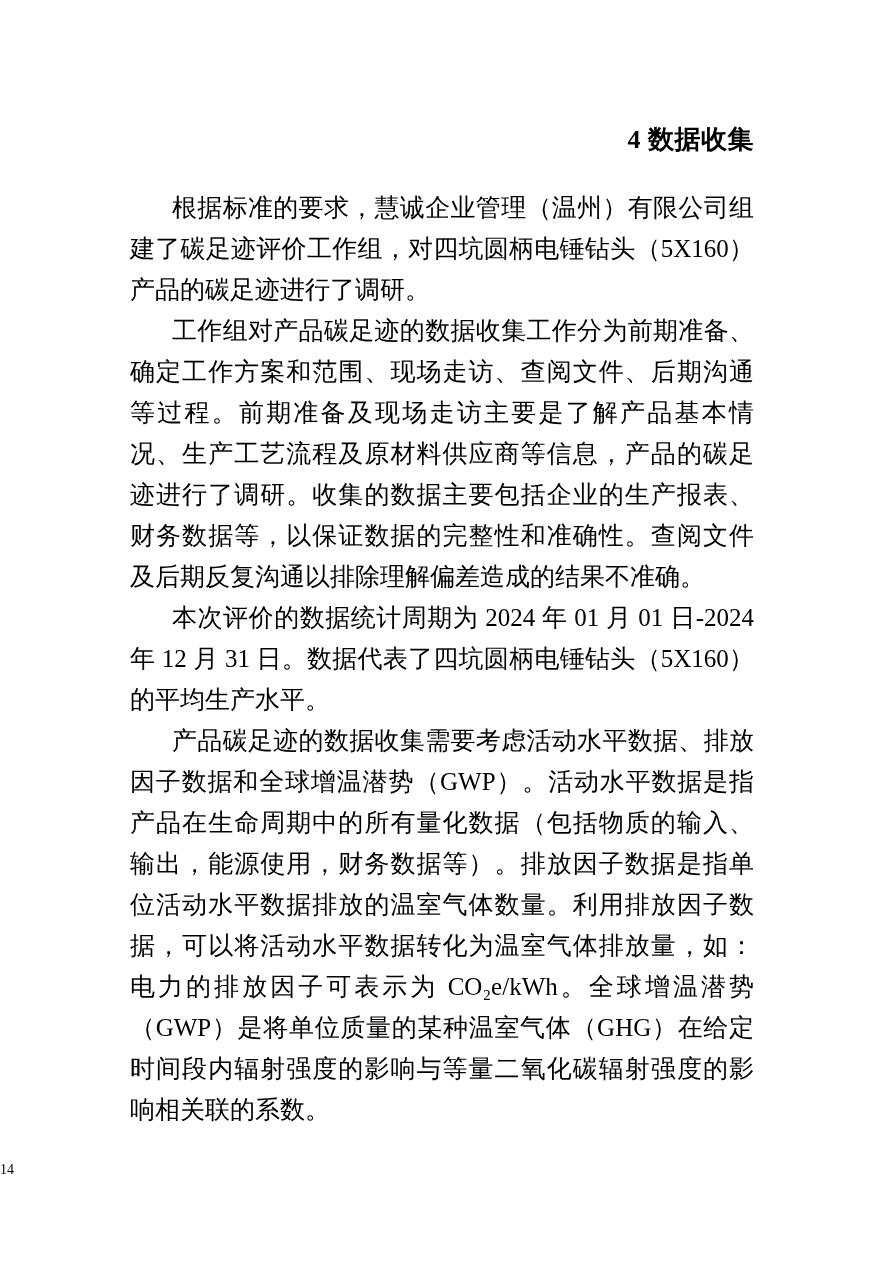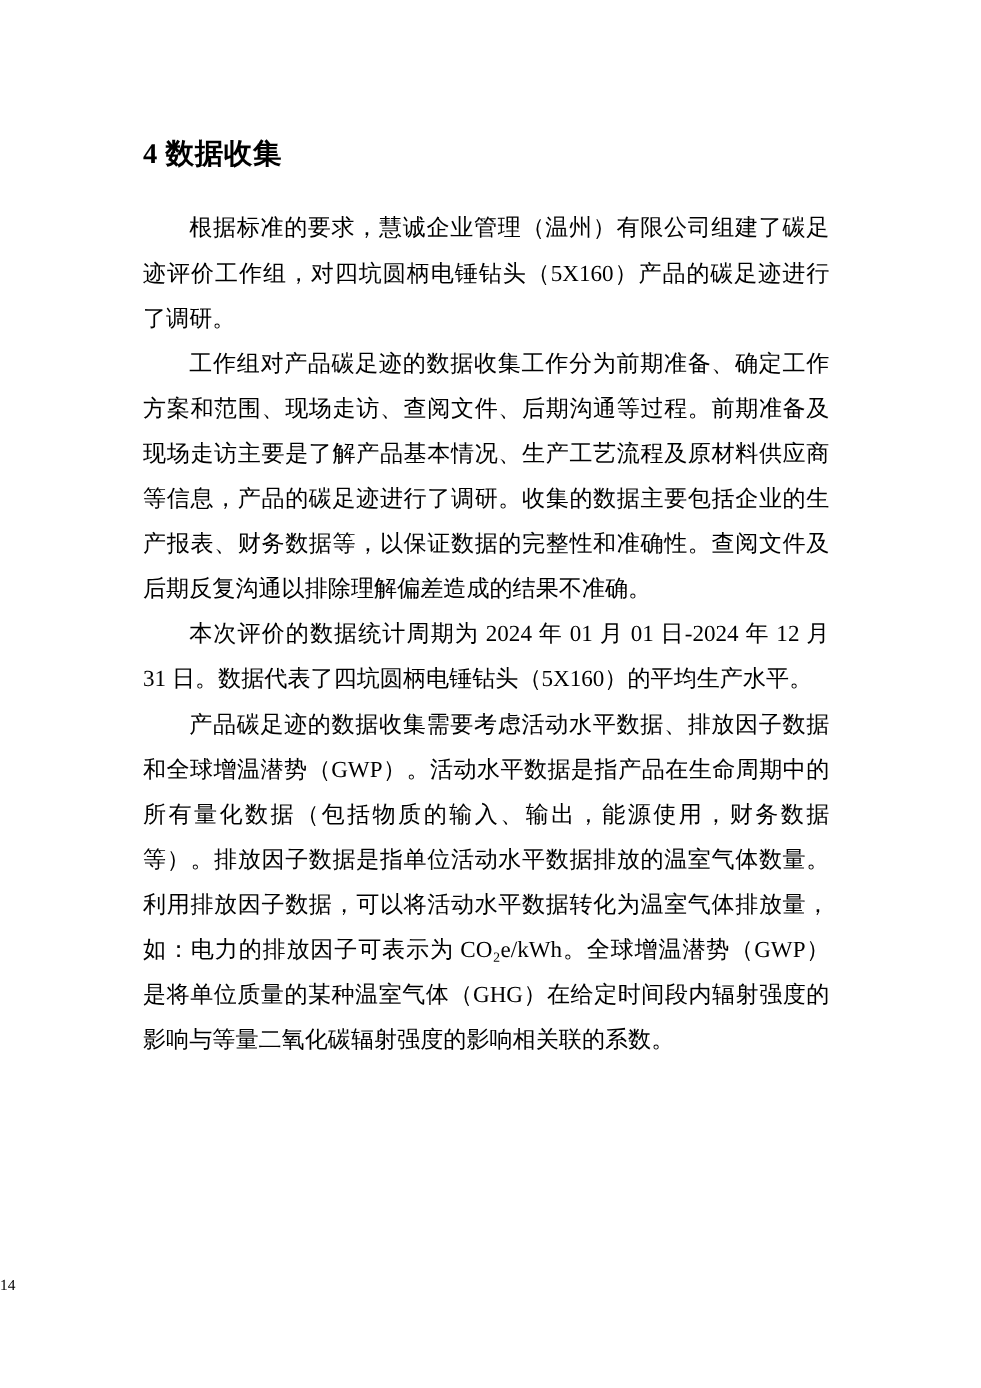--- a/index.html
+++ b/index.html
@@ -21,34 +21,35 @@
     top: 0;
     left: 130px;
     width: 624px;
   }
   .h1 {
     margin: 127px 0 34px 0;
     font-size: 26px;
     line-height: 26px;
     font-weight: bold;
     letter-spacing: 0.5px;
+    text-align: right;
   }
   .h2 {
     margin: 0 0 0 0;
     font-size: 23px;
     line-height: 23px;
     font-weight: bold;
     letter-spacing: 0.5px;
   }
   .body-text {
     margin-top: 11px;
   }
   .body-text p {
     margin: 0;
-    font-size: 21px;
+    font-size: 25px;
     line-height: 41px;
     text-align: justify;
     text-indent: 42px;
     word-break: break-word;
   }
   .page-number {
     position: absolute;
     top: 1161px;
     left: 0;
     right: 0;

